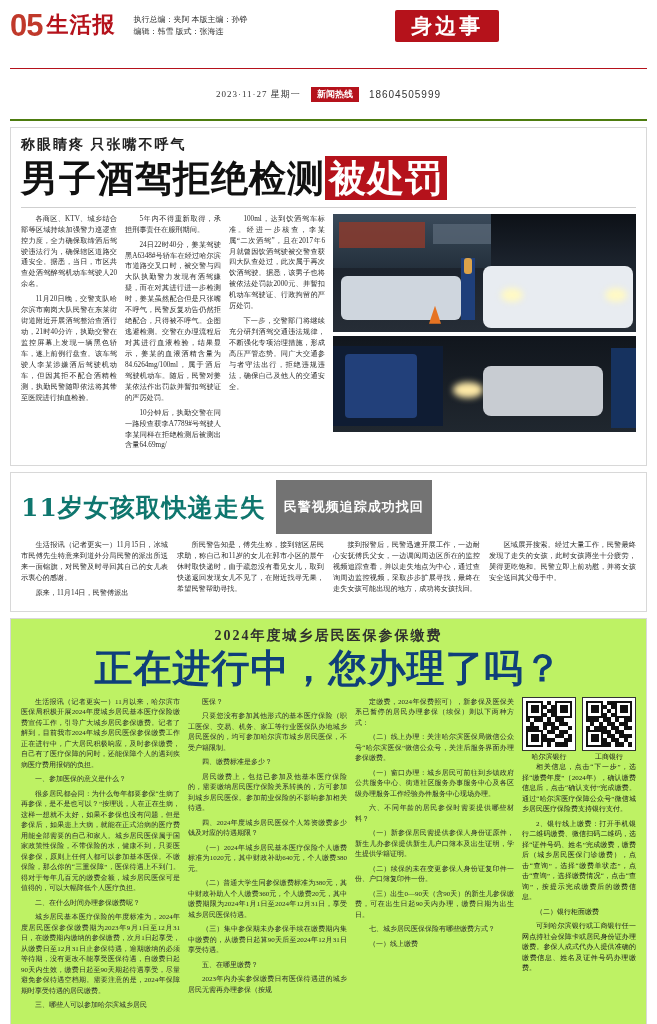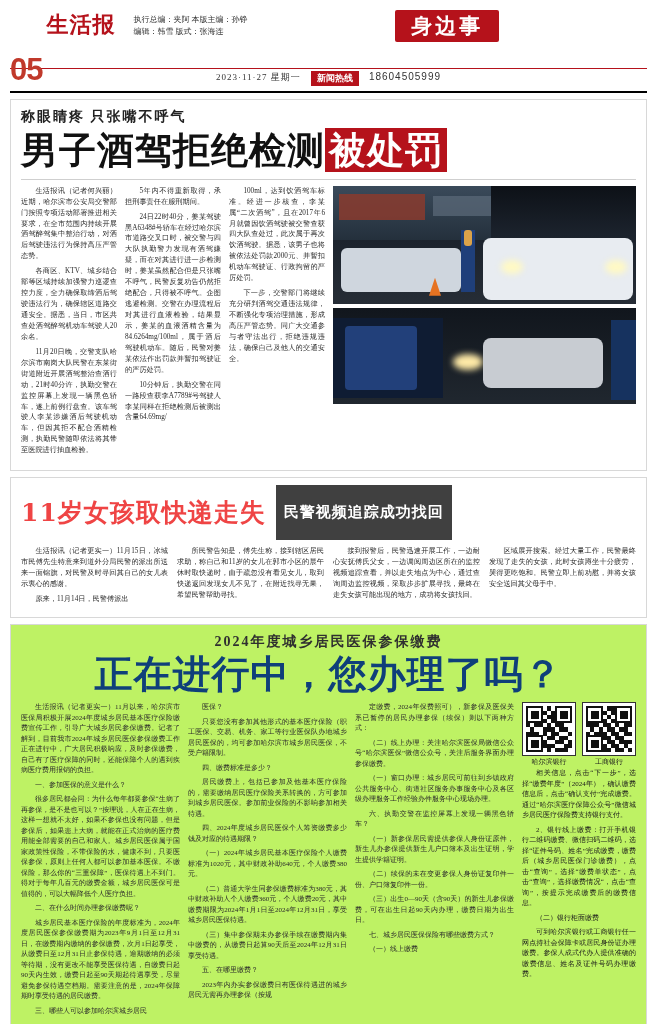--- a/index.html
+++ b/index.html
@@ -8,35 +8,35 @@
     background:#ffffff;
     font-family:"Liberation Serif", serif;
     color:#1a1a1a;
     overflow:hidden;
   }
   .page{position:relative;width:657px;height:1024px;box-sizing:border-box;padding:0 10px;}
 
   
   .masthead{display:flex;align-items:flex-start;padding-top:10px;height:58px;}
   .mast-left{display:flex;align-items:flex-start;gap:4px;}
-  .page-num{font-family:"Liberation Sans",sans-serif;font-size:31px;font-weight:bold;color:#c0392b;line-height:1;letter-spacing:-1px;margin-top:44px;}
+  .page-num{font-family:"Liberation Sans",sans-serif;font-size:31px;font-weight:bold;color:#c0392b;line-height:1;letter-spacing:-1px;}
   .paper-name{display:flex;align-items:center;}
   .paper-name .pn{font-family:"DejaVu Serif",serif;font-size:22px;font-weight:bold;color:#b5121b;letter-spacing:1px;text-align:right;}
   .mast-credits{font-size:8px;line-height:1.5;color:#333;margin-left:14px;padding-top:4px;}
   .mast-center{flex:1;text-align:center;position:relative;}
   .section-title{display:inline-block;background:#b5121b;color:#fff;font-weight:bold;font-size:21px;padding:2px 16px;letter-spacing:3px;border-radius:2px;}
   .mast-right{text-align:right;display:flex;align-items:center;gap:6px;}
   .swoosh{width:70px;height:22px;position:relative;overflow:hidden;}
   .swoosh i{position:absolute;left:0;height:3px;background:#2b6cb0;border-radius:2px;}
   .swoosh i:nth-child(1){top:2px;width:62px;background:#2b6cb0;}
   .swoosh i:nth-child(2){top:8px;width:52px;background:#3b82c4;}
   .swoosh i:nth-child(3){top:14px;width:40px;background:#69a0d8;}
   .mast-slogan{font-size:11px;font-weight:bold;color:#174a7c;line-height:1.5;letter-spacing:1px;}
 
-  .mast-bar{display:flex;align-items:flex-start;gap:10px;height:18px;border-top:1px solid #b5121b;border-bottom:2px solid #000000;padding:2px 4px;font-size:9px;color:#333;}
+  .mast-bar{display:flex;align-items:center;gap:10px;height:18px;border-top:1px solid #b5121b;border-bottom:2px solid #4d7c0f;padding:16px 4px;font-size:9px;color:#333;}
   .mast-bar .date{letter-spacing:1px;}
   .hotline{background:#b5121b;color:#fff;font-size:9px;padding:1px 6px;font-weight:bold;}
   .hotline-num{font-family:"Liberation Sans",sans-serif;font-size:10px;letter-spacing:1px;}
 
   
   .story1{border:1px solid #d8d8d8;margin-top:6px;padding:8px 10px 10px;}
   .kicker{font-size:14px;font-weight:bold;letter-spacing:2px;color:#222;}
   .headline1{font-family:"DejaVu Serif",serif;font-size:37px;font-weight:bold;letter-spacing:1px;margin-top:4px;line-height:1.1;color:#111;}
   .headline1 .hl-red{color:#ffffff;background:#b5121b;padding:0 4px;-webkit-text-stroke:0;}
   .hr-thin{border-top:1px solid #cfcfcf;margin:8px 0 6px;}
@@ -45,22 +45,22 @@
   .s1-cols{display:flex;gap:8px;flex:0 0 300px;}
   .col{font-size:7.2px;line-height:1.52;text-align:justify;color:#2a2a2a;}
   .col p{margin:0 0 4px;text-indent:2em;}
   .s1-photos{flex:1;display:flex;flex-direction:column;gap:4px;}
   .photo{position:relative;background:#20262e;overflow:hidden;}
   .photo .glow{position:absolute;border-radius:50%;filter:blur(3px);}
 
   
   .story2{border:1px solid #d8d8d8;margin-top:6px;padding:7px 10px 8px;}
   .s2-head{display:flex;align-items:center;gap:10px;}
-  .headline2{font-family:"DejaVu Serif",serif;font-size:25px;font-weight:bold;letter-spacing:1px;color:#ef4444;}
-  .subhead2{background:#404040;color:#fff;font-size:15px;font-weight:bold;padding:18px 8px;letter-spacing:1px;}
+  .headline2{font-family:"DejaVu Serif",serif;font-size:25px;font-weight:bold;letter-spacing:1px;color:#0f766e;}
+  .subhead2{background:#737373;color:#fff;font-size:13px;font-weight:bold;padding:18px 8px;letter-spacing:1px;}
   .s2-cols{display:flex;gap:9px;margin-top:6px;}
   .s2-cols .col{flex:1;}
 
   
   .story3{border:1px solid #d8d8d8;margin-top:6px;padding:8px 10px 10px;background:#bef264;}
   .eyebrow3{text-align:center;font-size:14px;font-weight:bold;letter-spacing:2px;color:#2f2f2f;}
   .headline3{text-align:center;font-family:"DejaVu Serif",serif;font-size:38px;font-weight:bold;color:#0f3f7a;letter-spacing:1px;margin-top:2px;line-height:1.12;}
   .s3-body{display:flex;gap:8px;margin-top:7px;}
   .s3-body .col{flex:1;font-size:7px;line-height:1.5;}
   .s3-right{flex:0 0 112px;display:flex;flex-direction:column;align-items:center;}
@@ -105,21 +105,20 @@
 
   <div class="story1">
     <div class="kicker">称眼睛疼 只张嘴不呼气</div>
     <div class="headline1">
       <span>男子酒驾拒绝检测</span><span class="hl-red">被处罚</span>
     </div>
     <div class="hr-thin"></div>
     <div class="s1-body">
       <div class="s1-cols">
         <div class="col" style="width:96px">
-          <p>生活报讯（记者何兴丽）近期，哈尔滨市公安局交警部门按照专项活动部署推进相关要求，在全市范围内持续开展酒驾醉驾集中整治行动，对酒后驾驶违法行为保持高压严管态势。</p>
           <p>各商区、KTV、城乡结合部等区域持续加强警力巡逻查控力度，全力确保取缔酒后驾驶违法行为，确保辖区道路交通安全。据悉，当日，市区共查处酒驾醉驾机动车驾驶人20余名。</p>
           <p>11月20日晚，交警支队哈尔滨市南岗大队民警在东莱街街道附近开展酒驾整治查酒行动，21时40分许，执勤交警在监控屏幕上发现一辆黑色轿车，遂上前例行盘查。该车驾驶人李某涉嫌酒后驾驶机动车，但因其拒不配合酒精检测，执勤民警随即依法将其带至医院进行抽血检验。</p>
         </div>
         <div class="col" style="width:96px">
           <p>5年内不得重新取得，承担刑事责任在服刑期间。</p>
           <p>24日22时40分，姜某驾驶黑A6348#号轿车在经过哈尔滨市道路交叉口时，被交警与四大队执勤警力发现有酒驾嫌疑，而在对其进行进一步检测时，姜某虽然配合但是只张嘴不呼气，民警反复劝告仍然拒绝配合，只得被不呼气。企图逃避检测。交警在办理流程后对其进行血液检验，结果显示，姜某的血液酒精含量为84.6264mg/100ml，属于酒后驾驶机动车。随后，民警对姜某依法作出罚款并暂扣驾驶证的严厉处罚。</p>
           <p>10分钟后，执勤交警在同一路段查获李A7789#号驾驶人李某同样在拒绝检测后被测出含量64.69mg/</p>
         </div>
         <div class="col" style="width:96px">
           <p>100ml，达到饮酒驾车标准。经进一步核查，李某属“二次酒驾”，且在2017年6月就曾因饮酒驾驶被交警查获四大队查处过，此次属于再次饮酒驾驶。据悉，该男子也将被依法处罚款2000元、并暂扣机动车驾驶证、行政拘留的严厉处罚。</p>
@@ -197,21 +196,21 @@
         <p>（一）2024年城乡居民基本医疗保险个人缴费标准为1020元，其中财政补助640元，个人缴费380元。</p>
         <p>（二）普通大学生同参保缴费标准为380元，其中财政补助人个人缴费360元，个人缴费20元，其中缴费期限为2024年1月1日至2024年12月31日，享受城乡居民医保待遇。</p>
         <p>（三）集中参保期未办参保手续在缴费期内集中缴费的，从缴费日起算90天后至2024年12月31日享受待遇。</p>
         <p>五、在哪里缴费？</p>
         <p>2023年内办实参保缴费日有医保待遇进的城乡居民无需再办理参保（按规</p>
       </div>
       <div class="col">
         <p>定缴费，2024年保费照可），新参保及医保关系已暂停的居民办理参保（续保）则以下两种方式：</p>
         <p>（二）线上办理：关注哈尔滨医保局微信公众号“哈尔滨医保”微信公众号，关注后服务界面办理参保缴费。</p>
         <p>（一）窗口办理：城乡居民可前往到乡镇政府公共服务中心、街道社区服务办事服务中心及各区级办理服务工作经验办件服务中心现场办理。</p>
-        <p>六、执勤交警在监控屏幕上发现一辆黑色轿车？</p>
+        <p>六、不同年龄的居民参保时需要提供哪些材料？</p>
         <p>（一）新参保居民需提供参保人身份证原件，新生儿办参保提供新生儿户口簿本及出生证明，学生提供学籍证明。</p>
         <p>（二）续保的未在变更参保人身份证复印件一份、户口簿复印件一份。</p>
         <p>（三）出生0—90天（含90天）的新生儿参保缴费，可在出生日起90天内办理，缴费日期为出生日。</p>
         <p>七、城乡居民医保保险有哪些缴费方式？</p>
         <p>（一）线上缴费</p>
       </div>
       <div class="s3-right">
         <div class="qr-wrap">
           <div>
             <div class="qr">

